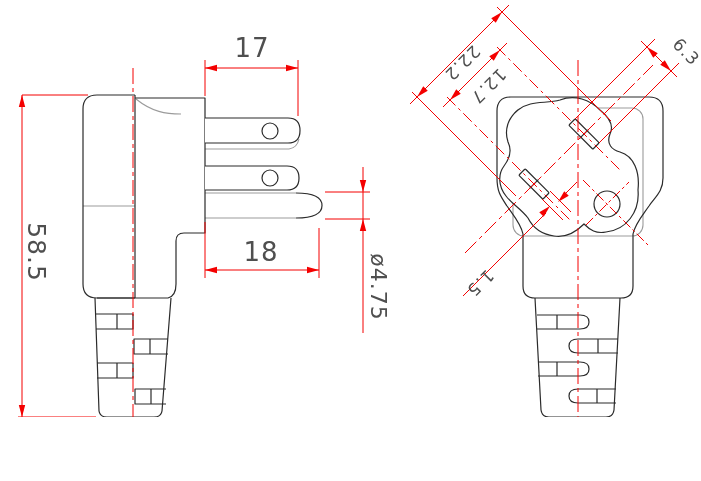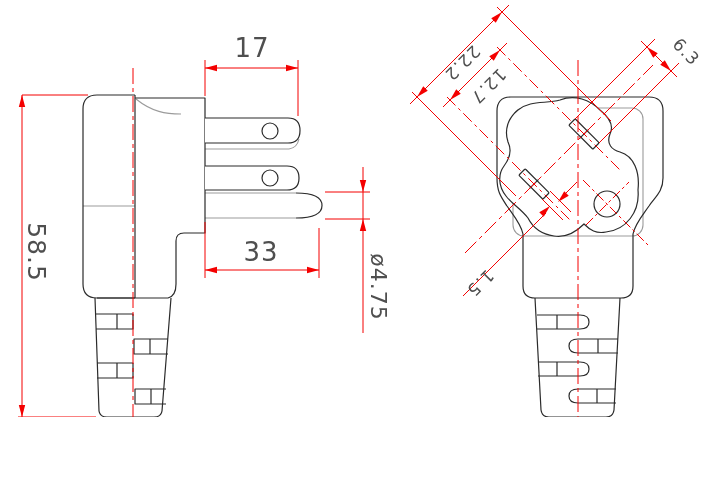--- a/index.html
+++ b/index.html
@@ -173,21 +173,21 @@
     <path d="M0,0 L12,3.2 L12,-3.2 Z" transform="translate(500,50) rotate(135)"></path>
     <path d="M0,0 L12,3.2 L12,-3.2 Z" transform="translate(647,47) rotate(45)"></path>
     <path d="M0,0 L12,3.2 L12,-3.2 Z" transform="translate(671,71) rotate(-135)"></path>
     <path d="M0,0 L12,3.2 L12,-3.2 Z" transform="translate(558,202) rotate(-45)"></path>
     <path d="M0,0 L12,3.2 L12,-3.2 Z" transform="translate(550,206) rotate(135)"></path>
   </g>
 </svg>
 
 <div class="dim-label big" style="left:252px;top:48px;transform:translate(-50%,-50%);">17</div>
 
-<div class="dim-label big" style="left:261px;top:252px;transform:translate(-50%,-50%);">33</div>
+<div class="dim-label big" style="left:261px;top:252px;transform:translate(-50%,-50%);">18</div>
 
 <div class="dim-label big" style="left:36px;top:252px;transform:translate(-50%,-50%) rotate(90deg);font-size:25px;">58.5</div>
 
 <div class="dim-label mid" style="left:378px;top:287px;transform:translate(-50%,-50%) rotate(90deg);">ø4.75</div>
 
 <div class="dim-label small" style="left:462px;top:63px;transform:translate(-50%,-50%) rotate(135deg);">22.2</div>
 
 <div class="dim-label small" style="left:488px;top:86px;transform:translate(-50%,-50%) rotate(135deg);">12.7</div>
 
 <div class="dim-label small" style="left:686px;top:52px;transform:translate(-50%,-50%) rotate(45deg);">6.3</div>

